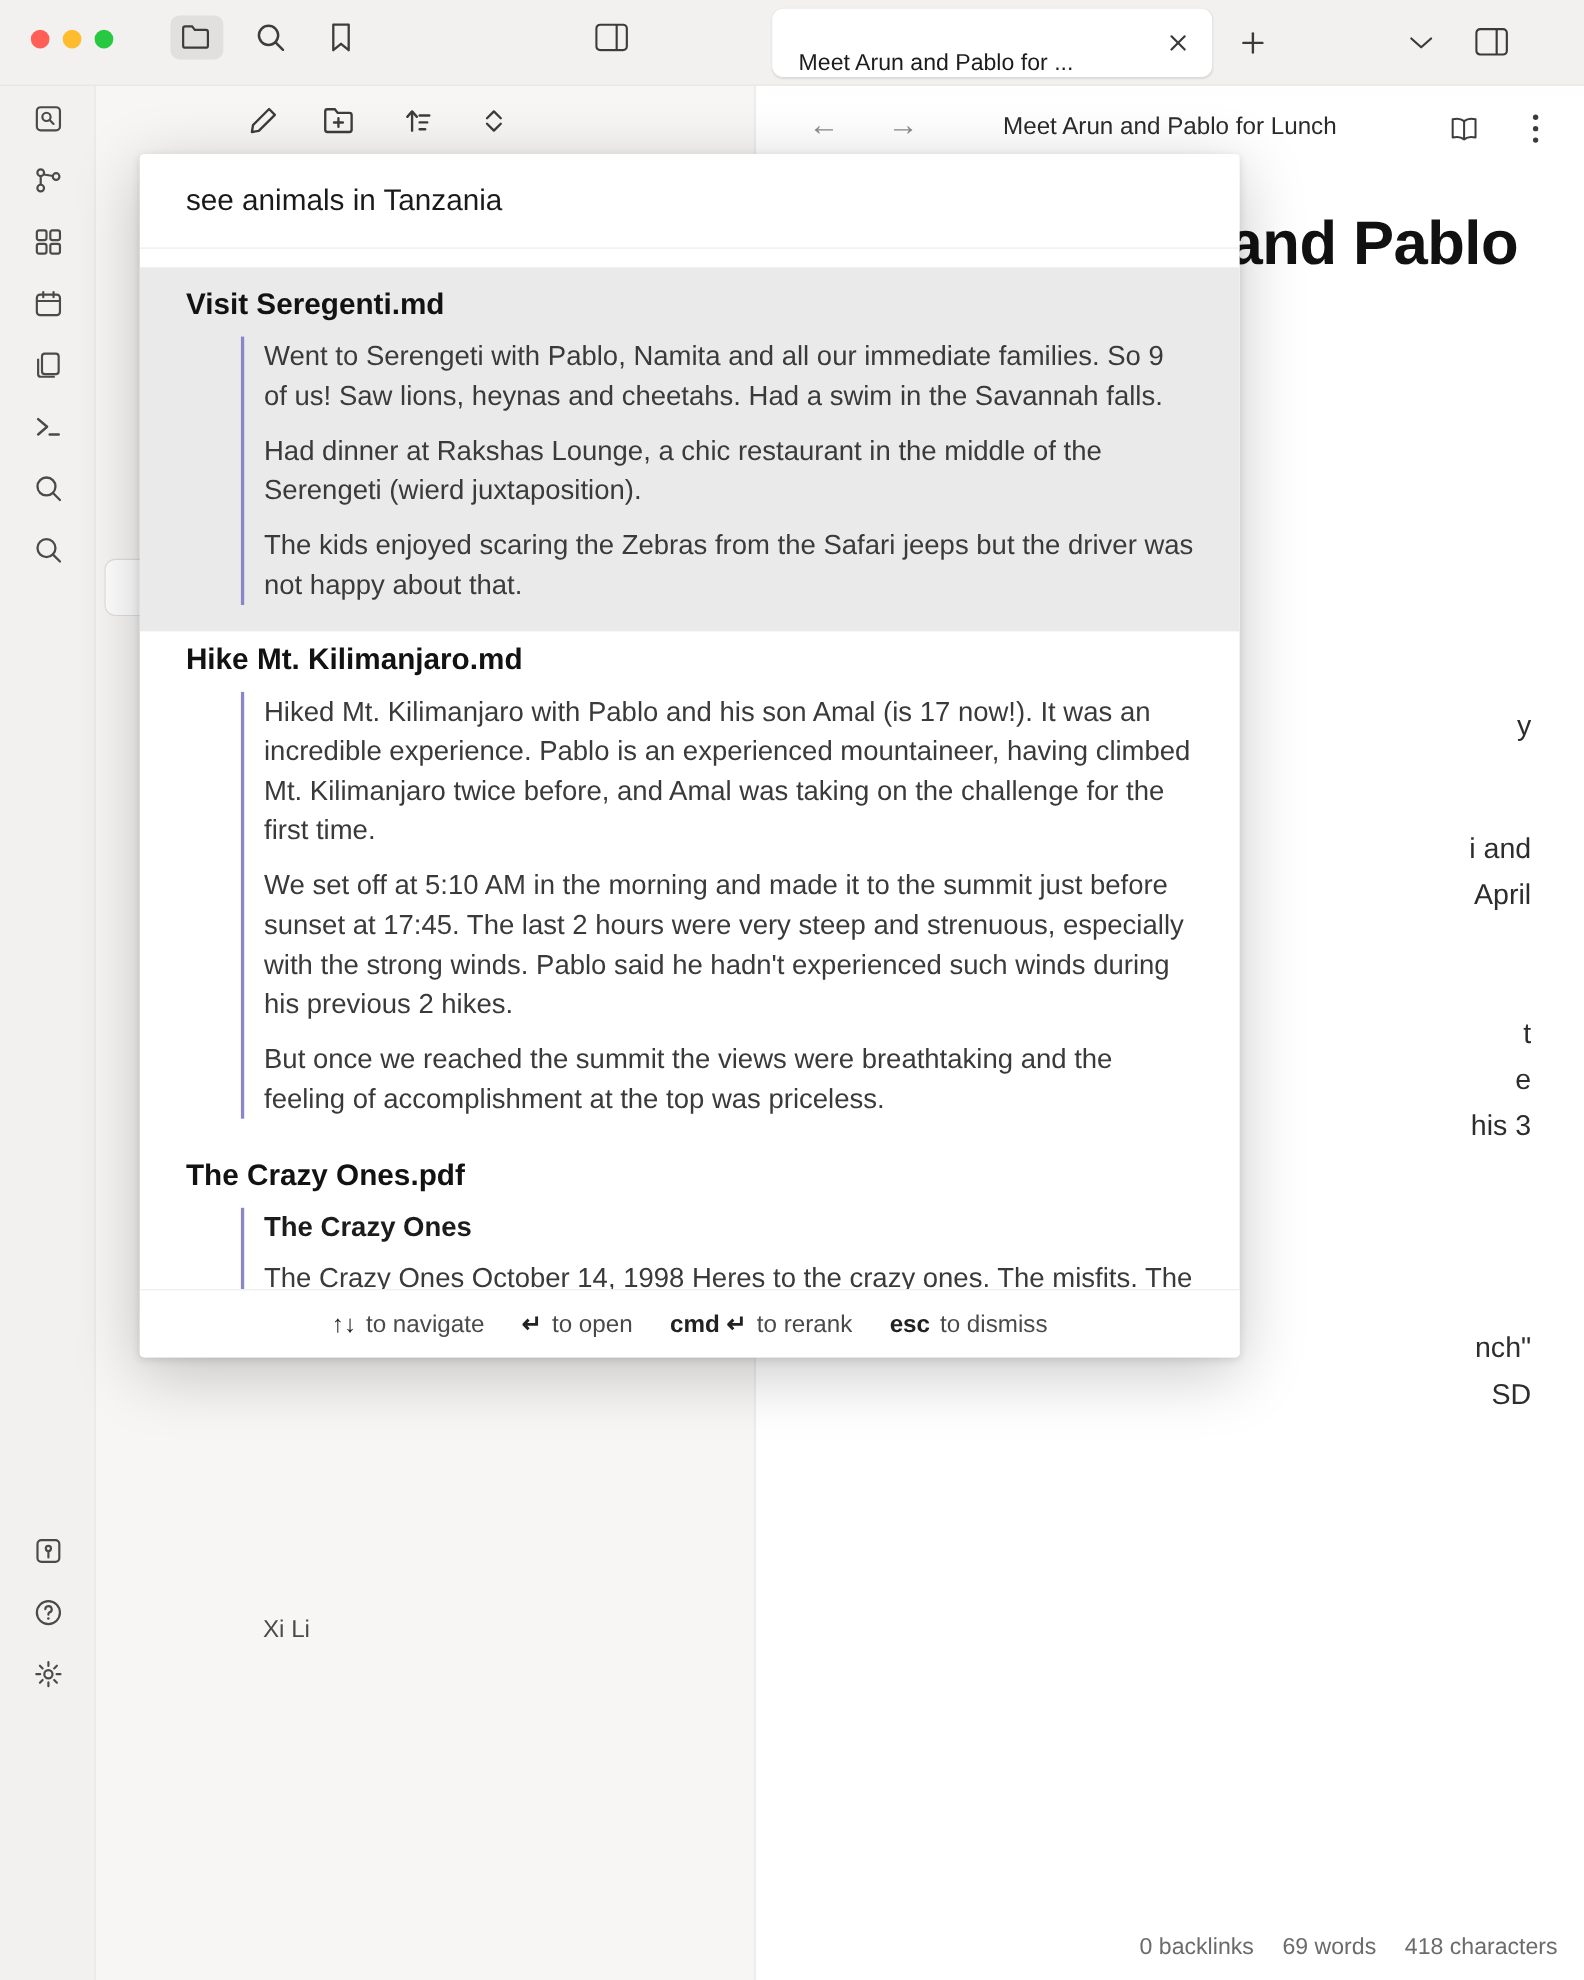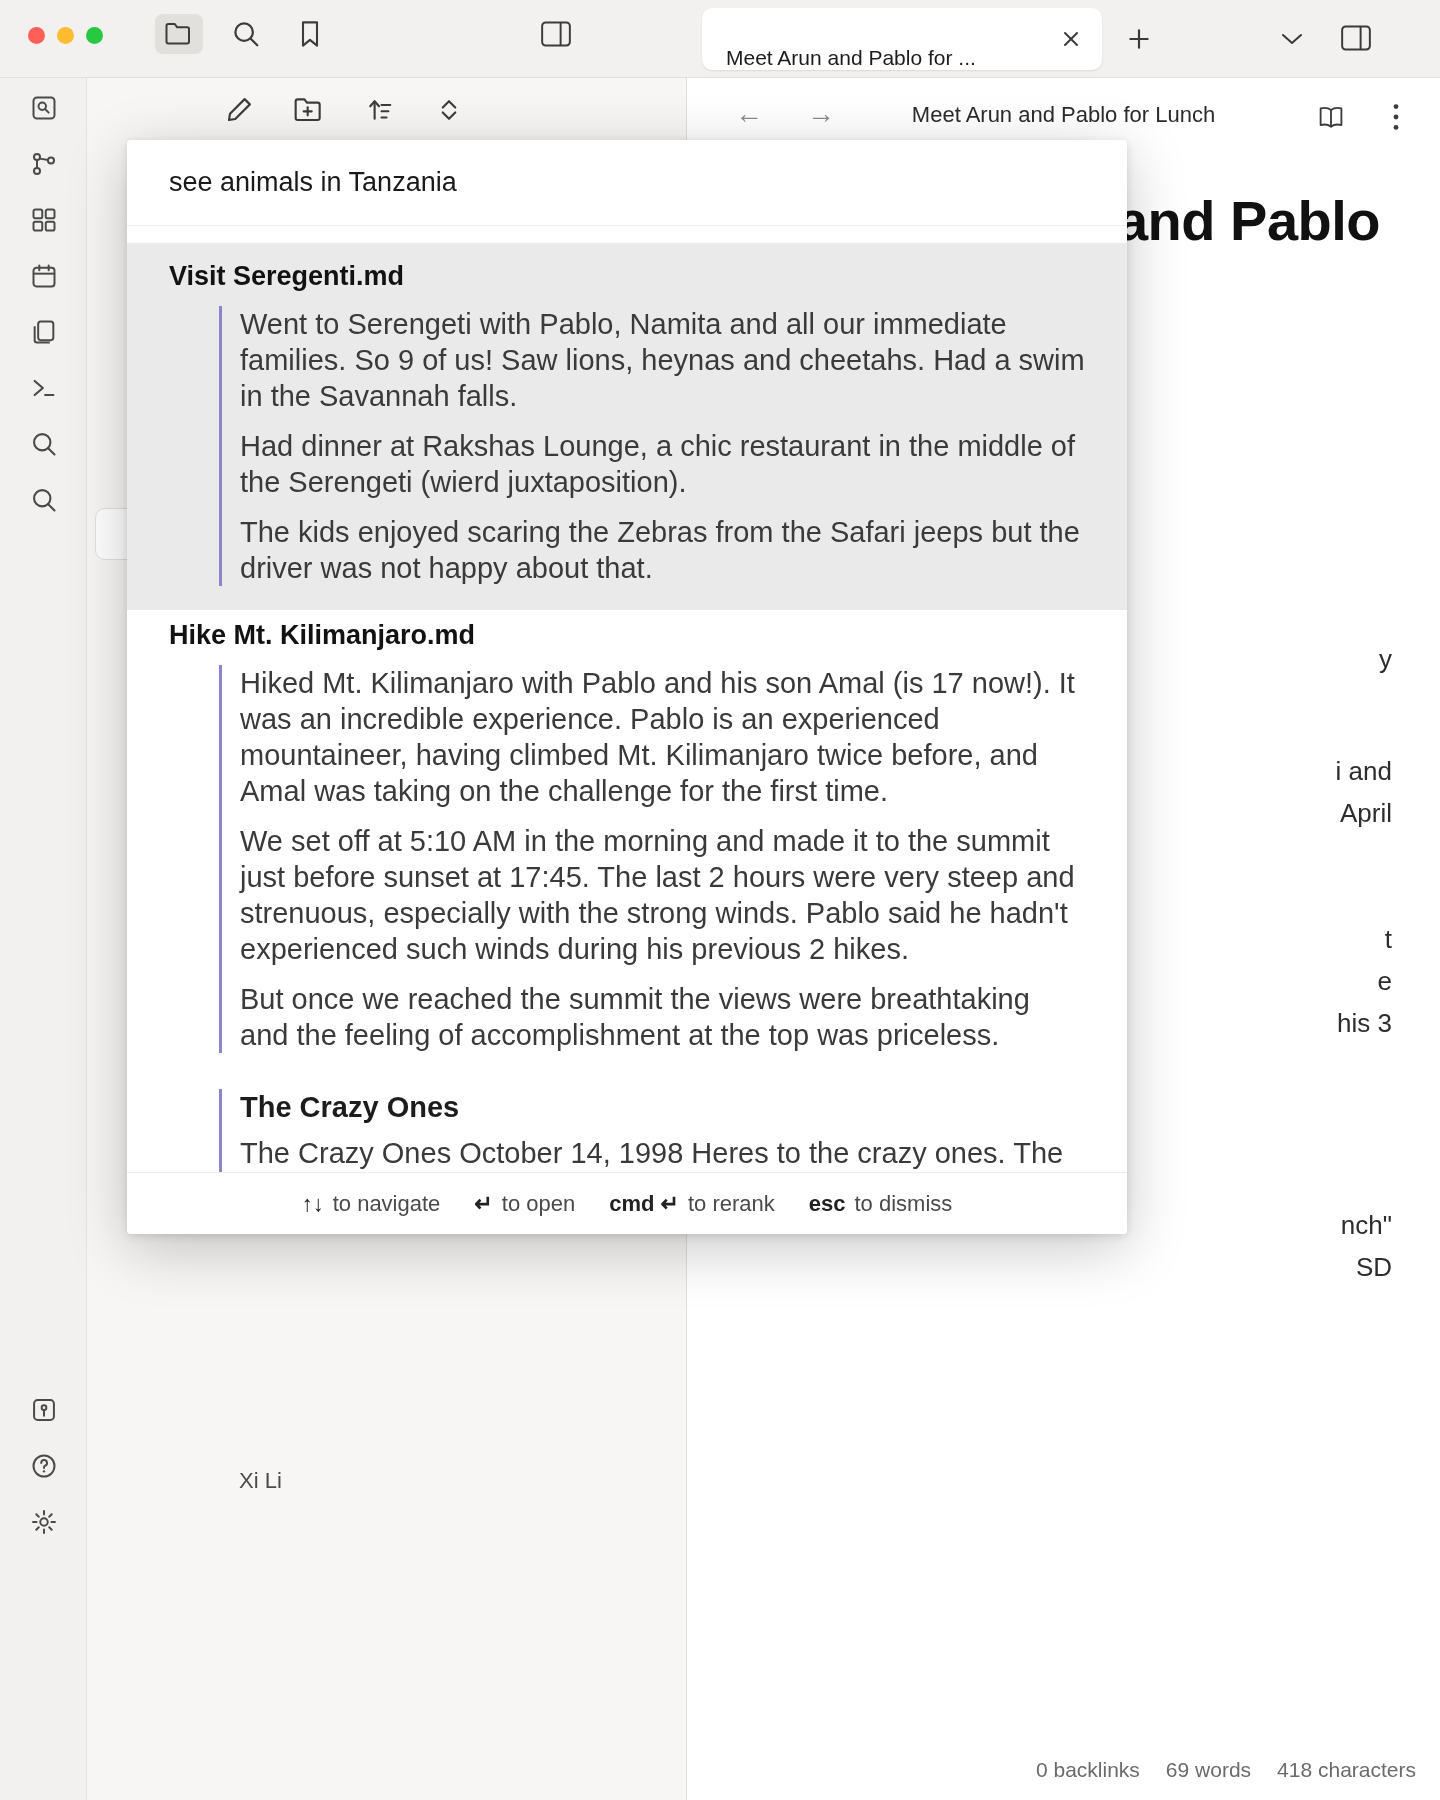--- a/index.html
+++ b/index.html
@@ -202,21 +202,21 @@
     font-size: 27px; font-weight: 700; color: #121212;
     margin-bottom: 14px;
   }
   .res-quote {
     border-left: 3px solid #8b85c9;
     padding-left: 18px;
     margin-left: 50px;
   }
   .res-quote p {
     margin: 0 0 14px 0;
-    font-size: 29px; line-height: 36px; color: #3a3a3a;
+    font-size: 25px; line-height: 36px; color: #3a3a3a;
   }
   .res-quote p.bold { font-weight: 700; color: #1c1c1c; margin-bottom: 10px; }
   .res-quote p:last-child { margin-bottom: 0; }
 
   .ov-footer {
     position: absolute; bottom: 0; left: 0;
     width: 1000px; height: 62px;
     background: #ffffff;
     border-top: 1px solid #ececec;
     display: flex; align-items: center; justify-content: center;
@@ -469,20 +469,21 @@
       <div class="res">
         <div class="res-title">Hike Mt. Kilimanjaro.md</div>
         <div class="res-quote">
           <p>Hiked Mt. Kilimanjaro with Pablo and his son Amal (is 17 now!). It was an incredible experience. Pablo is an experienced mountaineer, having climbed Mt. Kilimanjaro twice before, and Amal was taking on the challenge for the first time.</p>
           <p>We set off at 5:10 AM in the morning and made it to the summit just before sunset at 17:45. The last 2 hours were very steep and strenuous, especially with the strong winds. Pablo said he hadn't experienced such winds during his previous 2 hikes.</p>
           <p>But once we reached the summit the views were breathtaking and the feeling of accomplishment at the top was priceless.</p>
         </div>
       </div>
 
       <div class="res">
+        <div class="res-title">The Crazy Ones.pdf</div>
         <div class="res-quote">
           <p class="bold">The Crazy Ones</p>
           <p>The Crazy Ones October 14, 1998 Heres to the crazy ones. The misfits. The rebels. The troublemakers. The round pegs in the square holes. The ones who see things differently. Theyre not fond of rules. And they have no respect for the status quo. You can quote them,</p>
         </div>
       </div>
 
     </div>
 
     <div class="ov-footer">
       <span class="hint">

